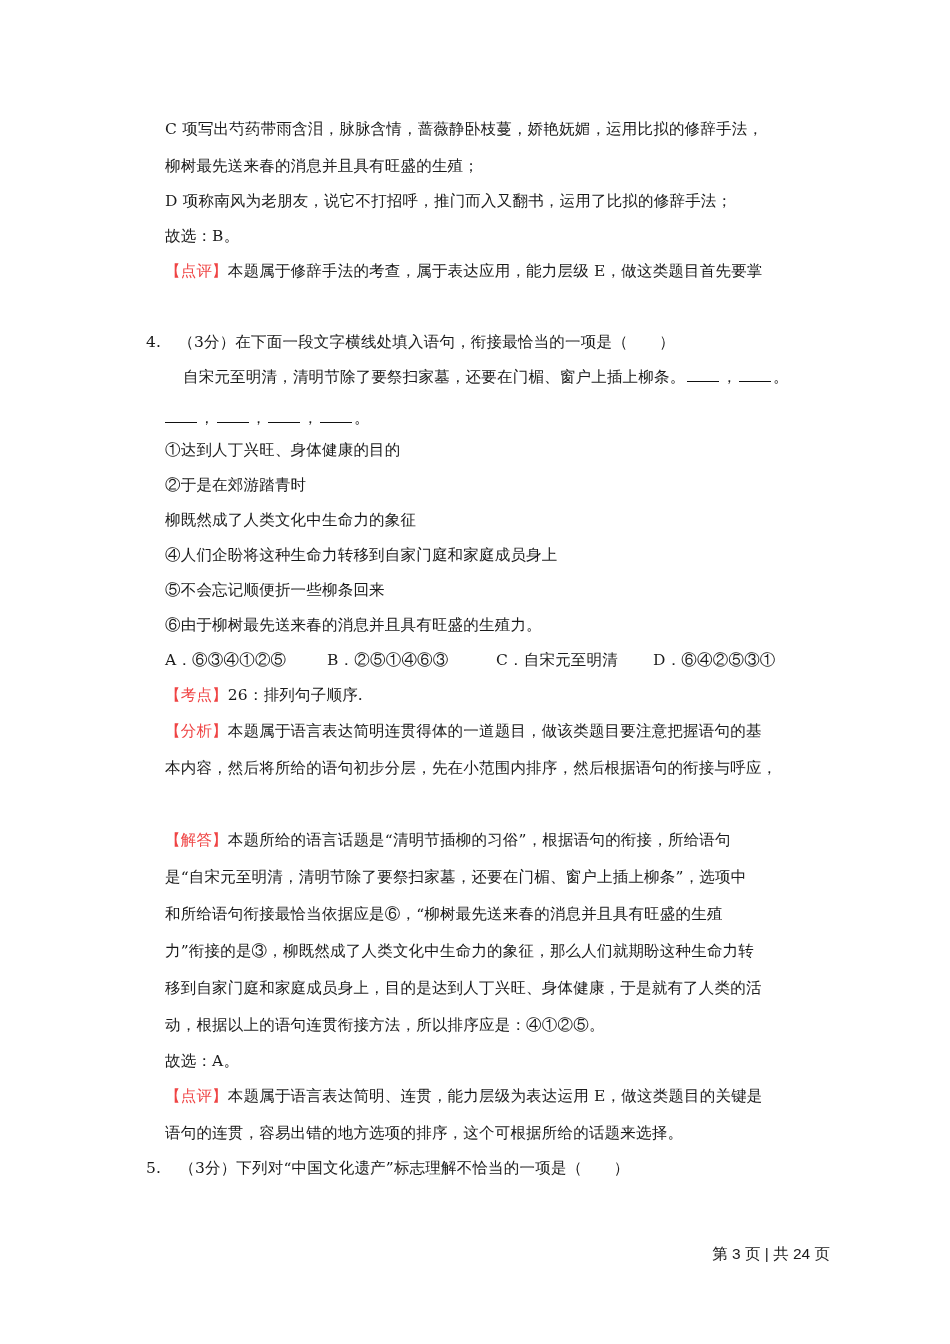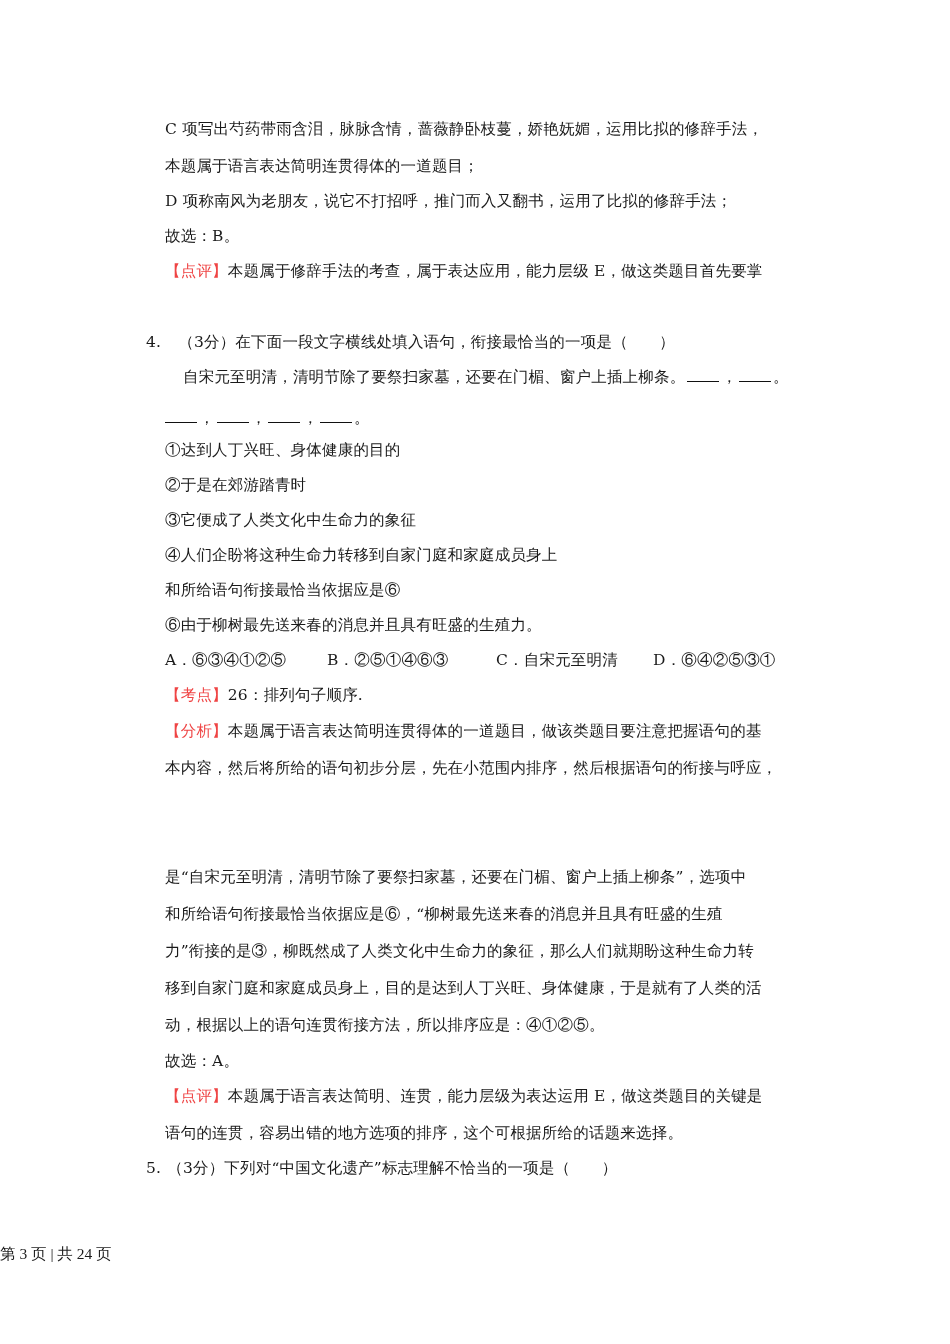--- a/index.html
+++ b/index.html
@@ -42,85 +42,88 @@
       height: 13px;
       vertical-align: baseline;
       margin: 0 2px;
     }
     .opt { display: inline-block; }
     .footer {
       position: absolute;
       left: 0;
       width: 830px;
       top: 1244px;
-      text-align: left;
-      font-family: Liberation Serif, serif;
+      text-align: right;
+      font-family: Liberation Sans, sans-serif;
       font-size: 15.5px;
       color: #1a1a1a;
     }
   </style>
 </head>
 <body>
 
 <div class="page">
 
   <div class="line ind" style="top:119px">C 项写出芍药带雨含泪，脉脉含情，蔷薇静卧枝蔓，娇艳妩媚，运用比拟的修辞手法，</div>
-  <div class="line ind" style="top:156px">本题属于语言表达简明连贯得体的一道题目；</div>
+  <div class="line ind" style="top:156px">柳树最先送来春的消息并且具有旺盛的生殖；</div>
   <div class="line ind" style="top:191px">D 项称南风为老朋友，说它不打招呼，推门而入又翻书，运用了比拟的修辞手法；</div>
   <div class="line ind" style="top:226px">故选：B。</div>
 
   <div class="line ind" style="top:261px">
     <span class="tag">【点评】</span><span>本题属于修辞手法的考查，属于表达应用，能力层级 E，做这类题目首先要掌</span>
   </div>
 
   <div class="line qnum" style="top:332px">
     <span>4.</span><span style="margin-left:17px">（3分）在下面一段文字横线处填入语句，衔接最恰当的一项是（　　）</span>
   </div>
 
   <div class="line ind2" style="top:367px">
     <span>自宋元至明清，清明节除了要祭扫家墓，还要在门楣、窗户上插上柳条。</span><span class="blank"></span><span>，</span><span class="blank"></span><span>。</span>
   </div>
   <div class="line ind" style="top:408px">
     <span class="blank" style="margin-left:0"></span><span>，</span><span class="blank"></span><span>，</span><span class="blank"></span><span>，</span><span class="blank"></span><span>。</span>
   </div>
 
   <div class="line ind" style="top:440px">①达到人丁兴旺、身体健康的目的</div>
   <div class="line ind" style="top:475px">②于是在郊游踏青时</div>
-  <div class="line ind" style="top:510px">③它便成了人类文化中生命力的象征</div>
+  <div class="line ind" style="top:510px">柳既然成了人类文化中生命力的象征</div>
   <div class="line ind" style="top:545px">④人们企盼将这种生命力转移到自家门庭和家庭成员身上</div>
-  <div class="line ind" style="top:580px">和所给语句衔接最恰当依据应是⑥</div>
+  <div class="line ind" style="top:580px">⑤不会忘记顺便折一些柳条回来</div>
   <div class="line ind" style="top:615px">⑥由于柳树最先送来春的消息并且具有旺盛的生殖力。</div>
 
   <div class="line ind" style="top:650px">
     <span class="opt" style="position:absolute;left:0"><span>A．</span><span>⑥③④①②⑤</span></span>
     <span class="opt" style="position:absolute;left:162px"><span>B．</span><span>②⑤①④⑥③</span></span>
     <span class="opt" style="position:absolute;left:331px"><span>C．</span><span>自宋元至明清</span></span>
     <span class="opt" style="position:absolute;left:488px"><span>D．</span><span>⑥④②⑤③①</span></span>
   </div>
 
   <div class="line ind" style="top:685px">
     <span class="tag">【考点】</span><span>26：排列句子顺序.</span>
   </div>
 
   <div class="line ind" style="top:721px">
     <span class="tag">【分析】</span><span>本题属于语言表达简明连贯得体的一道题目，做该类题目要注意把握语句的基</span>
   </div>
   <div class="line ind" style="top:758px">本内容，然后将所给的语句初步分层，先在小范围内排序，然后根据语句的衔接与呼应，</div>
 
+  <div class="line ind" style="top:830px">
+    <span class="tag">【解答】</span><span>本题所给的语言话题是“清明节插柳的习俗”，根据语句的衔接，所给语句</span>
+  </div>
   <div class="line ind" style="top:867px">是“自宋元至明清，清明节除了要祭扫家墓，还要在门楣、窗户上插上柳条”，选项中</div>
   <div class="line ind" style="top:904px">和所给语句衔接最恰当依据应是⑥，“柳树最先送来春的消息并且具有旺盛的生殖</div>
   <div class="line ind" style="top:941px">力”衔接的是③，柳既然成了人类文化中生命力的象征，那么人们就期盼这种生命力转</div>
   <div class="line ind" style="top:978px">移到自家门庭和家庭成员身上，目的是达到人丁兴旺、身体健康，于是就有了人类的活</div>
   <div class="line ind" style="top:1015px">动，根据以上的语句连贯衔接方法，所以排序应是：④①②⑤。</div>
 
   <div class="line ind" style="top:1051px">故选：A。</div>
 
   <div class="line ind" style="top:1086px">
     <span class="tag">【点评】</span><span>本题属于语言表达简明、连贯，能力层级为表达运用 E，做这类题目的关键是</span>
   </div>
   <div class="line ind" style="top:1123px">语句的连贯，容易出错的地方选项的排序，这个可根据所给的话题来选择。</div>
 
   <div class="line qnum" style="top:1158px">
-    <span>5.</span><span style="margin-left:6px">（3分）下列对“中国文化遗产”标志理解不恰当的一项是（　　）</span>
+    <span>5.</span><span style="margin-left:18px">（3分）下列对“中国文化遗产”标志理解不恰当的一项是（　　）</span>
   </div>
 
   <div class="footer">第 3 页 | 共 24 页</div>
 </div>
 
 </body></html>

